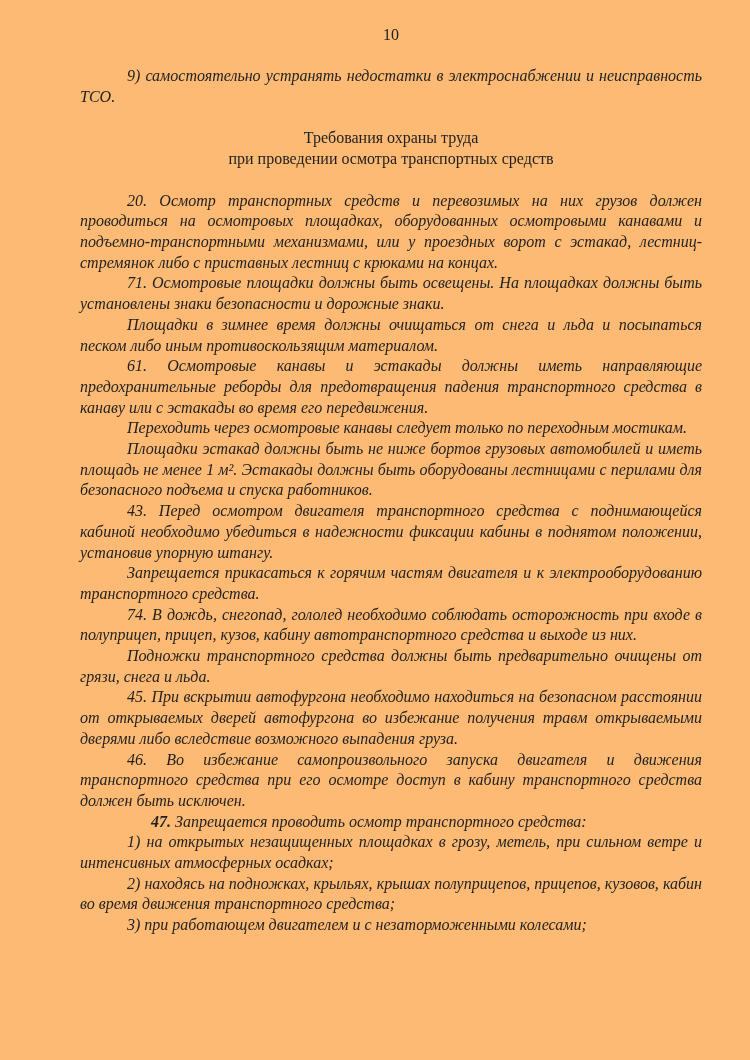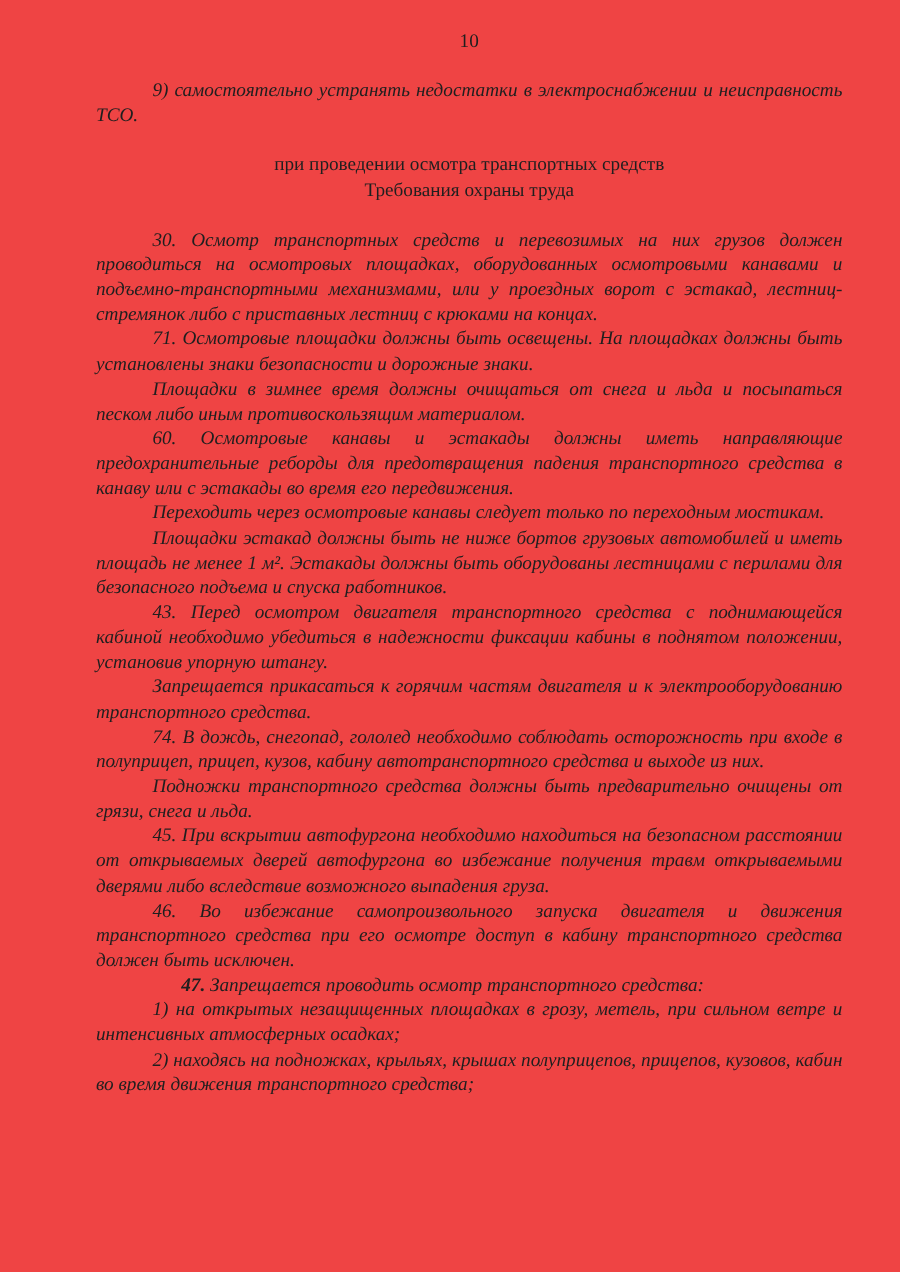--- a/index.html
+++ b/index.html
@@ -6,21 +6,21 @@
     margin: 0;
     padding: 0;
     background: #ffffff;
   }
   .page {
     position: relative;
     width: 750px;
     height: 1060px;
     box-sizing: border-box;
     padding: 25px 48px 0 80px;
-    background: #ef4444;
+    background: #fdba74;
     font-family: "Liberation Serif", "DejaVu Serif", serif;
     font-size: 16px;
     line-height: 20.7px;
     color: #1f1f1f;
     overflow: hidden;
   }
   .page-number {
     text-align: center;
     margin: 0 0 20.7px 0;
   }
@@ -42,35 +42,36 @@
 </head>
 <body>
 
 <div class="page">
 
   <div class="page-number">10</div>
 
   <p class="body-para">9) самостоятельно устранять недостатки в электроснабжении и неисправность ТСО.</p>
 
   <div class="doc-heading">
+    <div>Требования охраны труда</div>
     <div>при проведении осмотра транспортных средств</div>
-    <div>Требования охраны труда</div>
   </div>
 
-  <p class="body-para">30. Осмотр транспортных средств и перевозимых на них грузов должен проводиться на осмотровых площадках, оборудованных осмотровыми канавами и подъемно-транспортными механизмами, или у проездных ворот с эстакад, лестниц-стремянок либо с приставных лестниц с крюками на концах.</p>
+  <p class="body-para">20. Осмотр транспортных средств и перевозимых на них грузов должен проводиться на осмотровых площадках, оборудованных осмотровыми канавами и подъемно-транспортными механизмами, или у проездных ворот с эстакад, лестниц-стремянок либо с приставных лестниц с крюками на концах.</p>
   <p class="body-para">71. Осмотровые площадки должны быть освещены. На площадках должны быть установлены знаки безопасности и дорожные знаки.</p>
   <p class="body-para">Площадки в зимнее время должны очищаться от снега и льда и посыпаться песком либо иным противоскользящим материалом.</p>
-  <p class="body-para">60. Осмотровые канавы и эстакады должны иметь направляющие предохранительные реборды для предотвращения падения транспортного средства в канаву или с эстакады во время его передвижения.</p>
+  <p class="body-para">61. Осмотровые канавы и эстакады должны иметь направляющие предохранительные реборды для предотвращения падения транспортного средства в канаву или с эстакады во время его передвижения.</p>
   <p class="body-para">Переходить через осмотровые канавы следует только по переходным мостикам.</p>
   <p class="body-para">Площадки эстакад должны быть не ниже бортов грузовых автомобилей и иметь площадь не менее 1 м². Эстакады должны быть оборудованы лестницами с перилами для безопасного подъема и спуска работников.</p>
   <p class="body-para">43. Перед осмотром двигателя транспортного средства с поднимающейся кабиной необходимо убедиться в надежности фиксации кабины в поднятом положении, установив упорную штангу.</p>
   <p class="body-para">Запрещается прикасаться к горячим частям двигателя и к электрооборудованию транспортного средства.</p>
   <p class="body-para">74. В дождь, снегопад, гололед необходимо соблюдать осторожность при входе в полуприцеп, прицеп, кузов, кабину автотранспортного средства и выходе из них.</p>
   <p class="body-para">Подножки транспортного средства должны быть предварительно очищены от грязи, снега и льда.</p>
   <p class="body-para">45. При вскрытии автофургона необходимо находиться на безопасном расстоянии от открываемых дверей автофургона во избежание получения травм открываемыми дверями либо вследствие возможного выпадения груза.</p>
   <p class="body-para">46. Во избежание самопроизвольного запуска двигателя и движения транспортного средства при его осмотре доступ в кабину транспортного средства должен быть исключен.</p>
 
   <p class="body-para"><span class="p47-num">47.</span> <span>Запрещается проводить осмотр транспортного средства:</span></p>
 
   <p class="body-para">1) на открытых незащищенных площадках в грозу, метель, при сильном ветре и интенсивных атмосферных осадках;</p>
   <p class="body-para">2) находясь на подножках, крыльях, крышах полуприцепов, прицепов, кузовов, кабин во время движения транспортного средства;</p>
+  <p class="body-para">3) при работающем двигателем и с незаторможенными колесами;</p>
 
 </div>
 
 </body></html>

